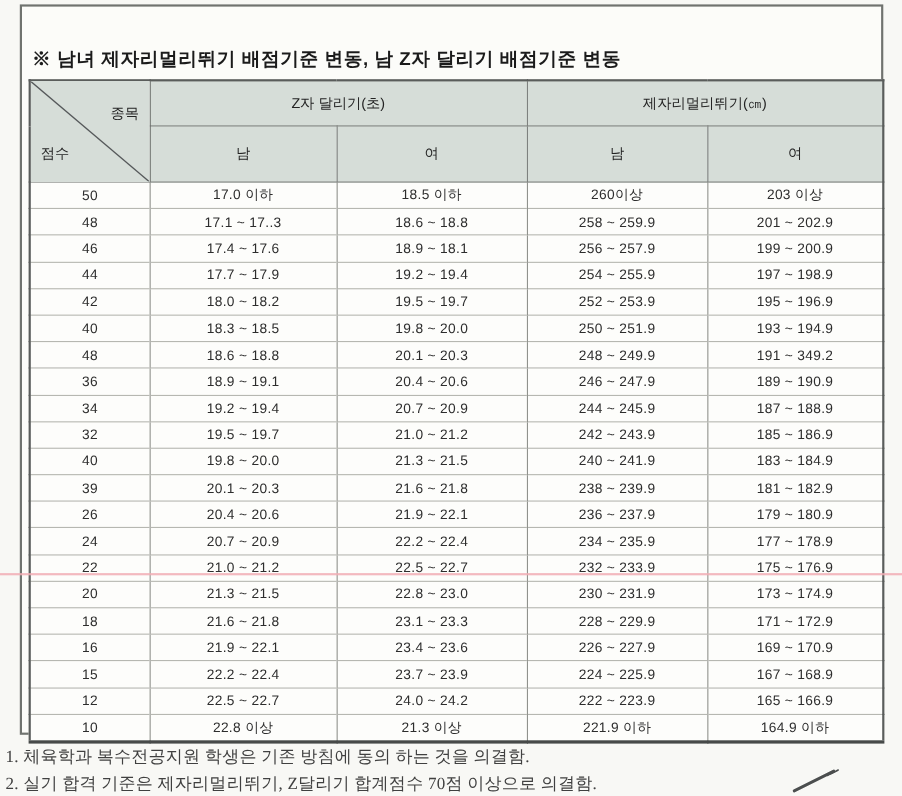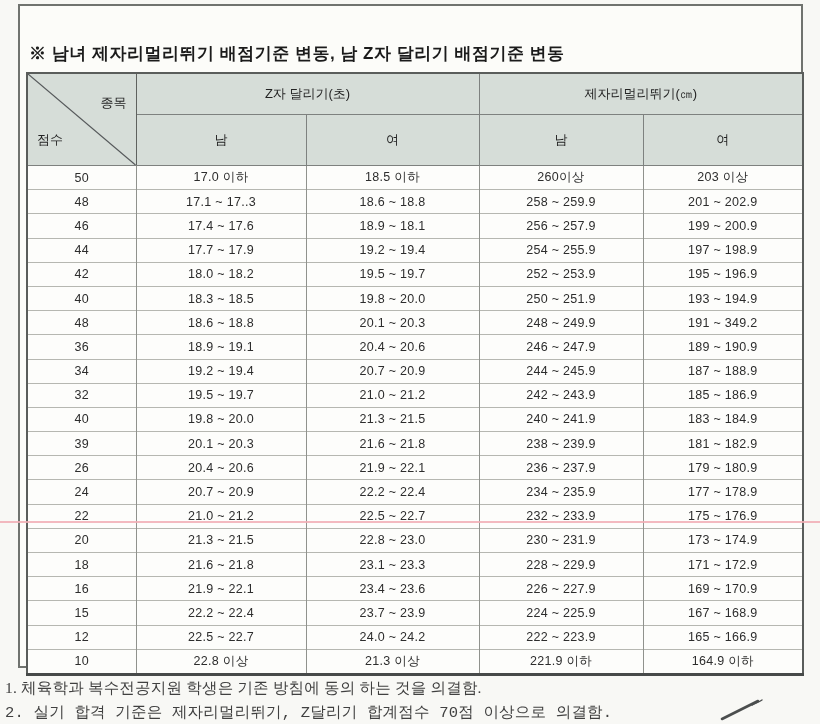--- a/index.html
+++ b/index.html
@@ -46,21 +46,21 @@
   .highlight-line{
     position:absolute;left:0;top:521px;width:820px;height:2px;
     background:#f1adb4;opacity:.85;z-index:6;pointer-events:none;
   }
   .note{
     position:absolute;left:5px;width:810px;
     font-family:"Liberation Serif","DejaVu Serif", serif;
     font-size:15.5px;color:#404040;letter-spacing:.2px;white-space:nowrap;
   }
   .note-1{top:678px;}
-  .note-2{top:702px;font-family:Liberation Mono, monospace;}
+  .note-2{top:702px;}
   .pen-mark{position:absolute;left:714px;top:694px;width:64px;height:30px;z-index:7;}
 </style>
 </head>
 <body>
 
 <div class="outer-box"></div>
 
 <div class="doc-title">※ 남녀 제자리멀리뛰기 배점기준 변동, 남 Z자 달리기 배점기준 변동</div>
 
 <table class="score-table">

